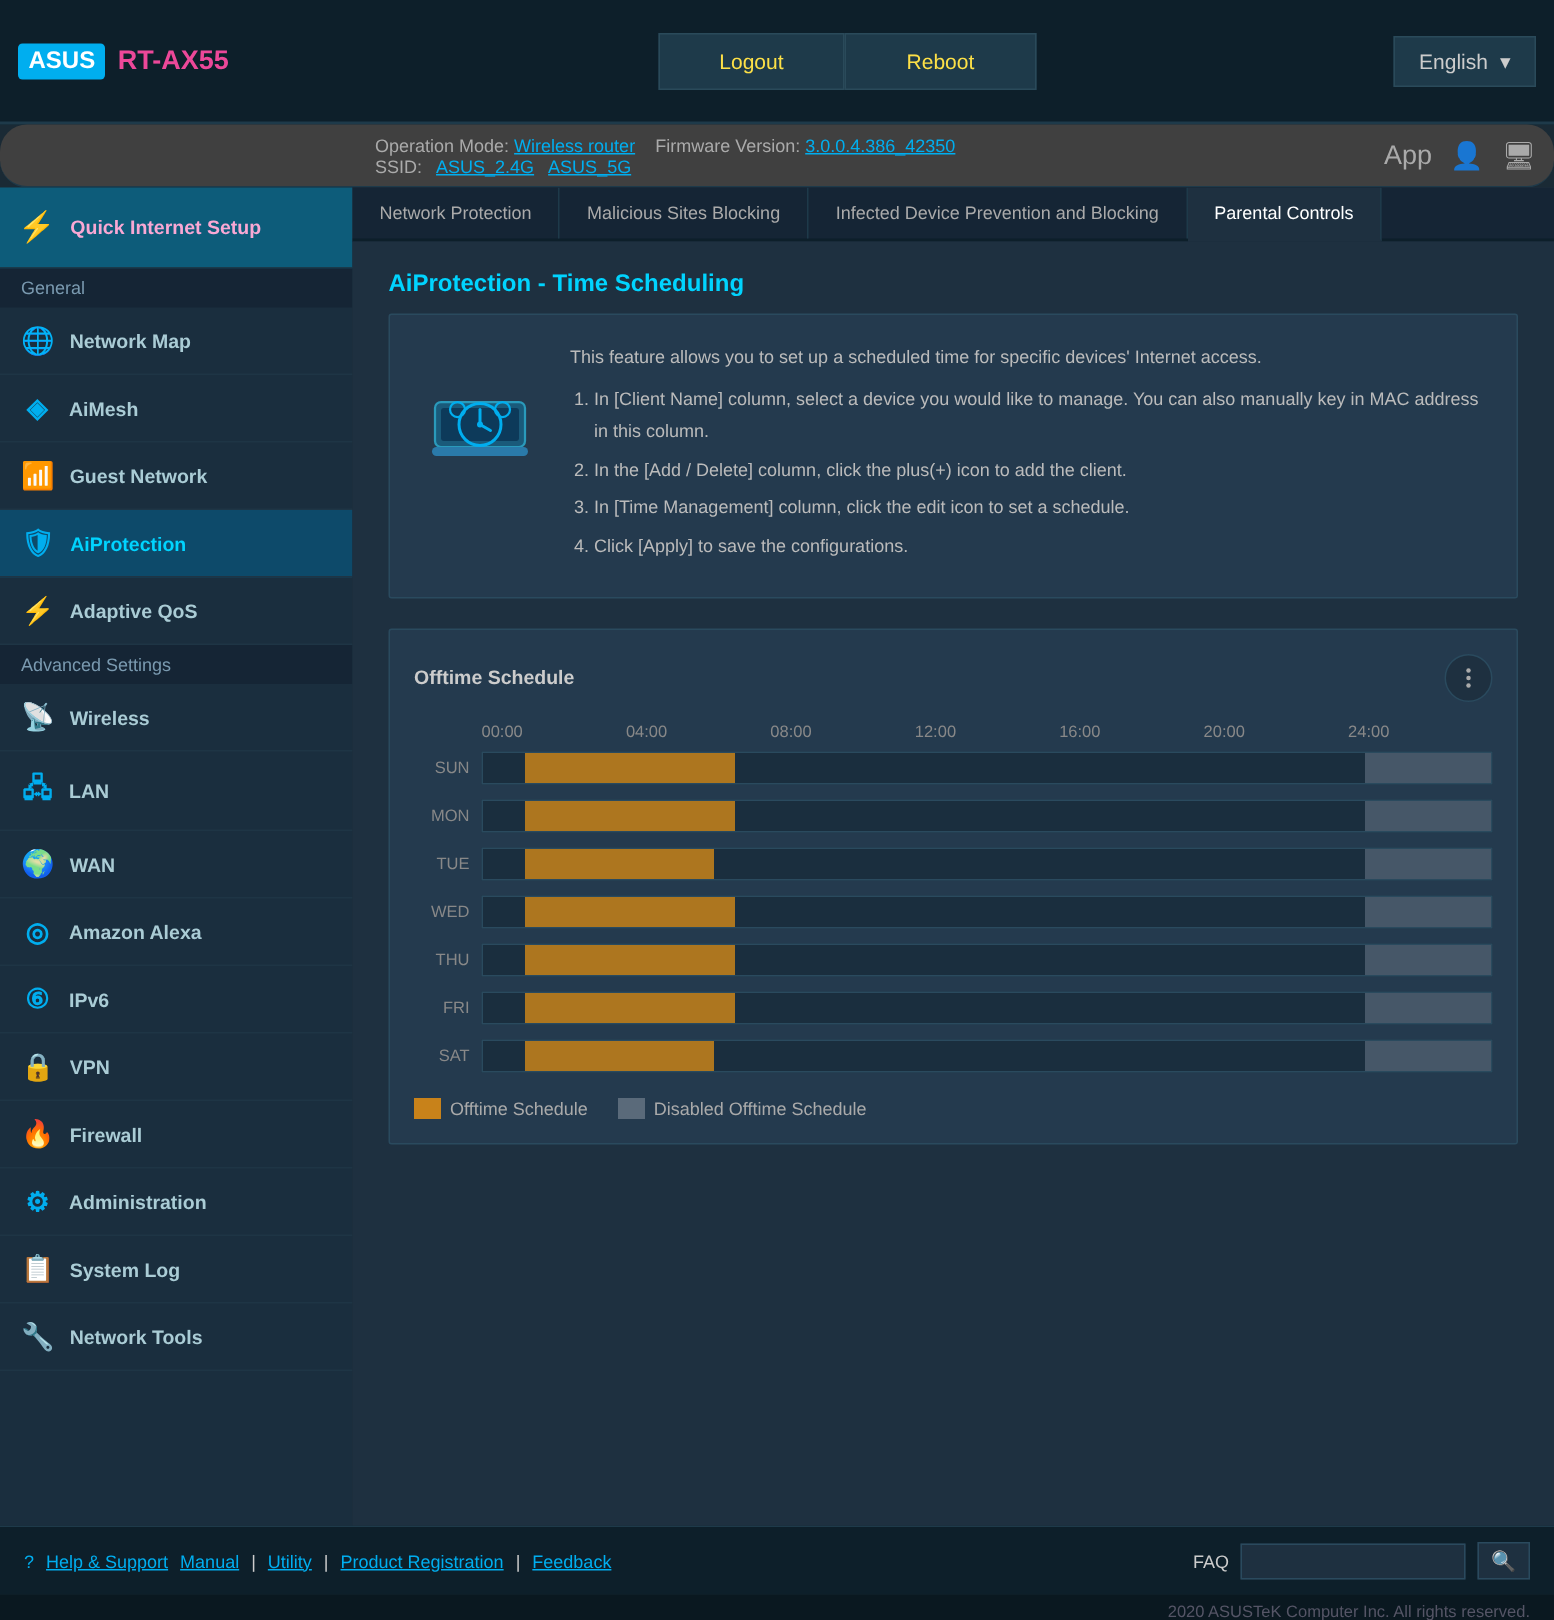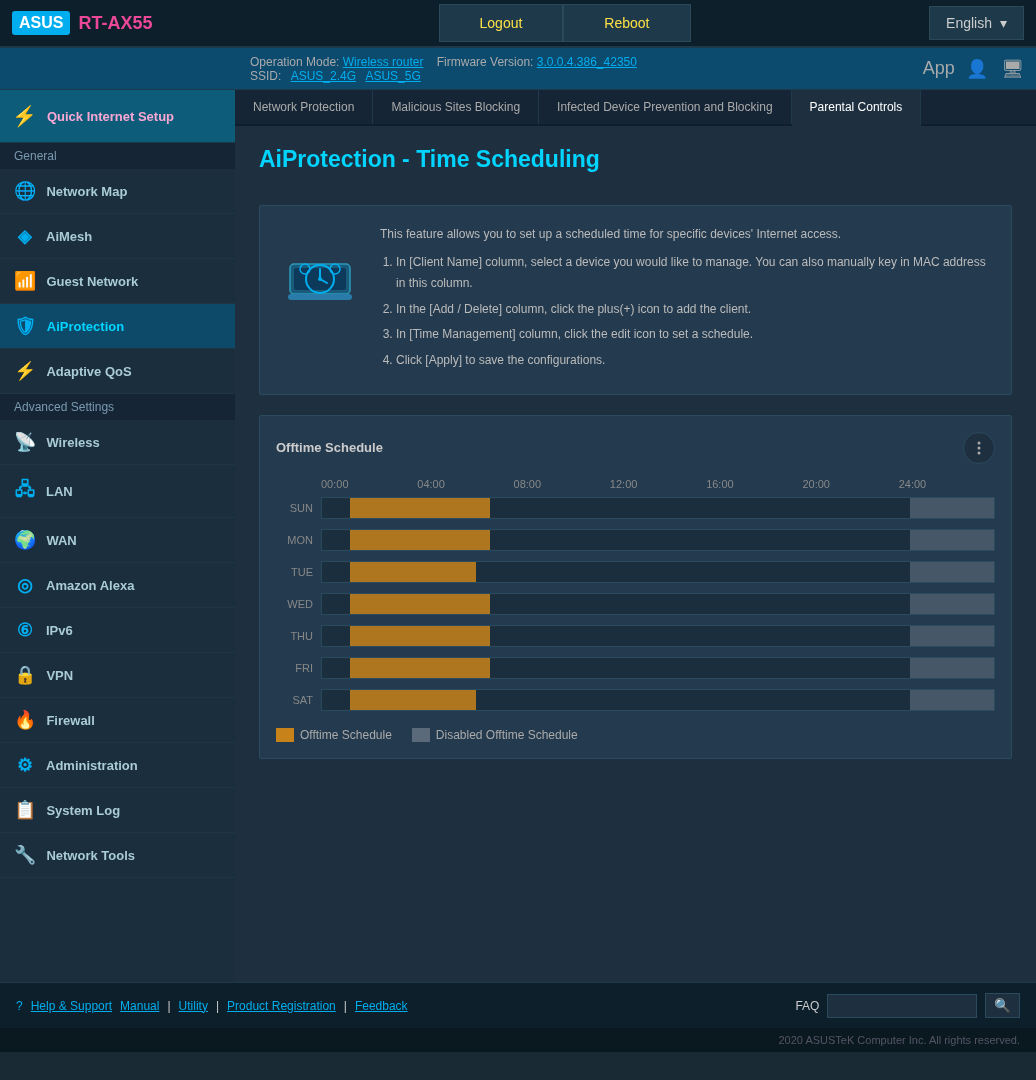--- a/index.html
+++ b/index.html
@@ -10,21 +10,21 @@
       color: #ccc;
       width: 1036px;
       min-height: 1080px;
     }
 
     
     .top-bar {
       background: #0d1f2a;
       display: flex;
       align-items: center;
-      height: 48px;
+      height: 83px;
       padding: 0 12px;
       border-bottom: 2px solid #1e3a4a;
     }
     .logo-area {
       display: flex;
       align-items: center;
       gap: 8px;
       min-width: 200px;
     }
     .logo-asus {
@@ -62,28 +62,29 @@
       padding: 8px 16px;
       color: #ccc;
       cursor: pointer;
       font-size: 14px;
       gap: 8px;
       margin-left: 12px;
     }
 
     
     .status-bar {
-      background: #0c4a6e;
+      background: #404040;
       padding: 6px 12px 6px 250px;
       display: flex;
       align-items: center;
       justify-content: space-between;
       font-size: 12px;
       border-bottom: 1px solid #1e3a4a;
       min-height: 42px;
+      border-radius: 18px;
     }
     .status-left { color: #aaa; }
     .status-left a { color: #00aeef; text-decoration: underline; cursor: pointer; }
 
     
     .main-layout {
       display: flex;
       height: calc(1080px - 68px - 42px - 48px - 30px);
     }
 
@@ -153,23 +154,23 @@
 
     
     .page-content {
       flex: 1;
       padding: 20px 24px;
       overflow-y: auto;
       background: #1e3040;
     }
     .page-title {
       color: #00d4ff;
-      font-size: 23px;
+      font-size: 16px;
       font-weight: bold;
-      margin-bottom: 32px;
+      margin-bottom: 10px;
     }
 
     
     .info-box {
       background: #243a4e;
       border: 1px solid #2a4a5e;
       padding: 18px 20px;
       display: flex;
       gap: 20px;
       margin-bottom: 20px;

